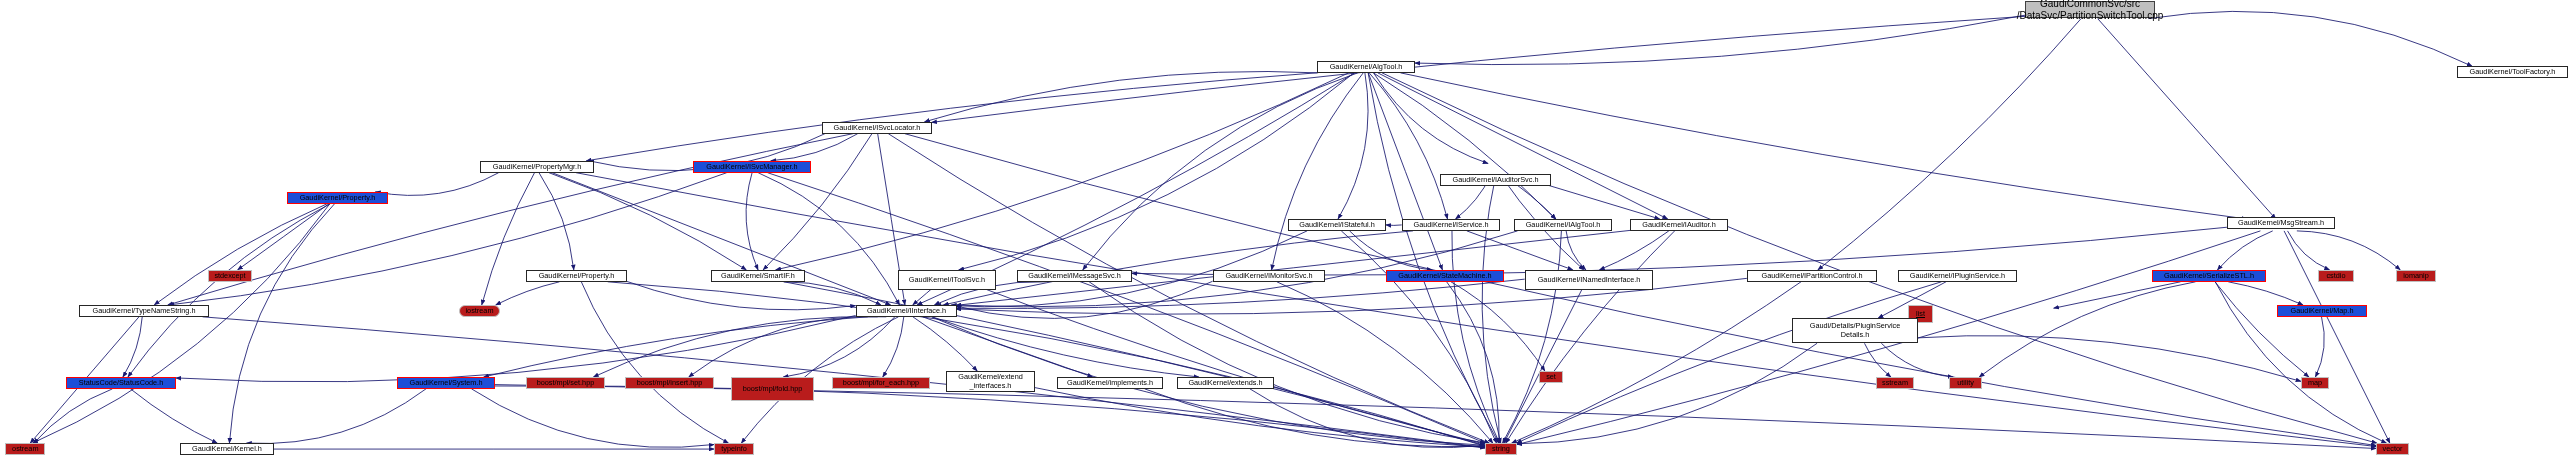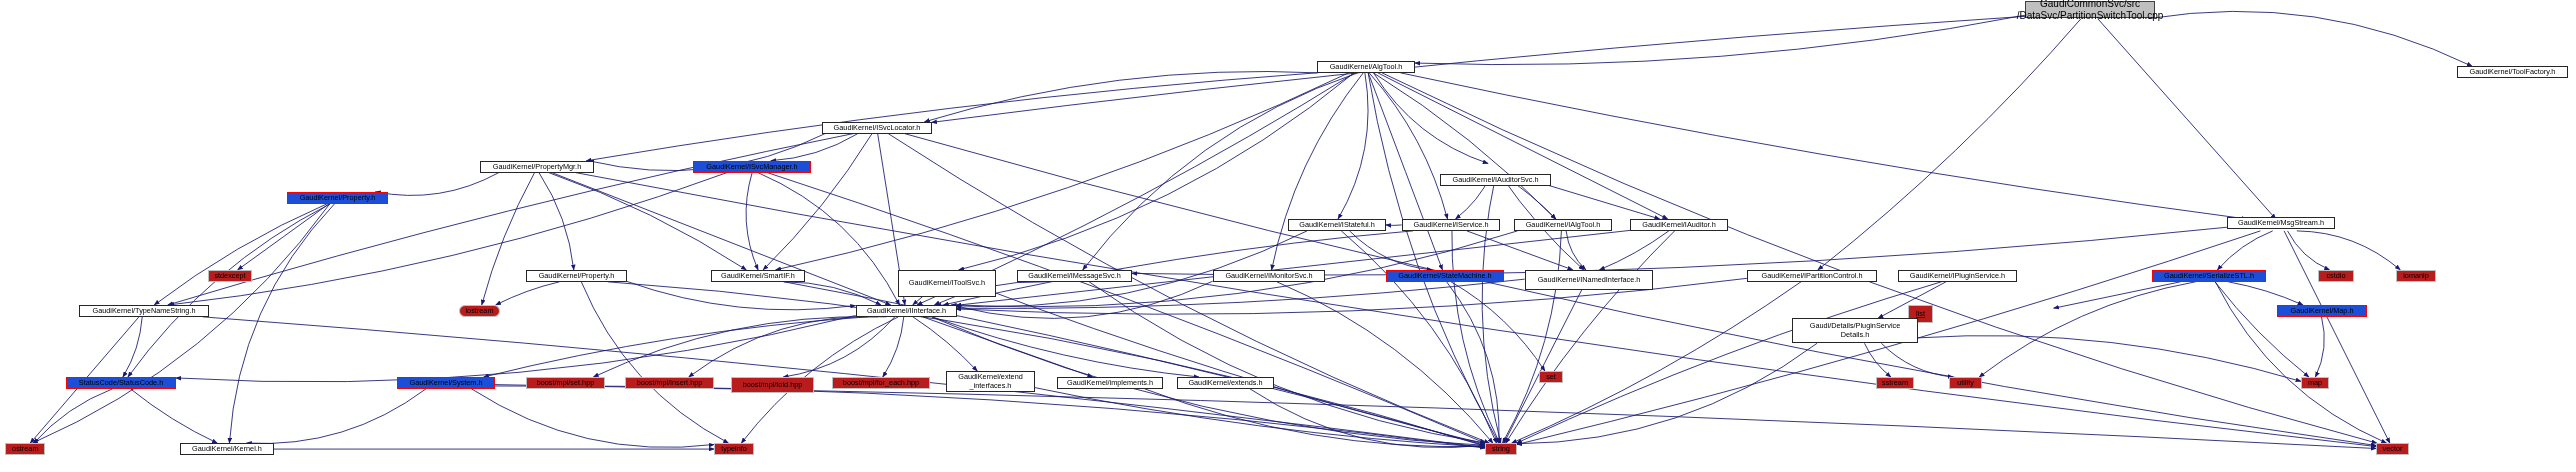--- a/index.html
+++ b/index.html
@@ -160,42 +160,42 @@
       <div class="node n-hdr" style="left: 1440px; top: 163px; width: 111px; height: 12px; margin-top: 11px;">GaudiKernel/IAuditorSvc.h</div>
       <div class="node n-red" style="left: 287px; top: 192px; width: 101px; height: 12px;">GaudiKernel/Property.h</div>
       <div class="node n-hdr" style="left: 1288px; top: 219px; width: 98px; height: 12px;">GaudiKernel/IStateful.h</div>
       <div class="node n-hdr" style="left: 1402px; top: 219px; width: 98px; height: 12px;">GaudiKernel/IService.h</div>
       <div class="node n-hdr" style="left: 1514px; top: 219px; width: 98px; height: 12px; text-align: center;">GaudiKernel/IAlgTool.h</div>
       <div class="node n-hdr" style="left: 1630px; top: 219px; width: 98px; height: 12px;">GaudiKernel/IAuditor.h</div>
       <div class="node n-hdr" style="left: 2227px; top: 217px; width: 108px; height: 12px;">GaudiKernel/MsgStream.h</div>
       <div class="node n-sys" style="left: 208px; top: 270px; width: 44px; height: 12px;">stdexcept</div>
       <div class="node n-hdr" style="left: 526px; top: 270px; width: 101px; height: 12px;">GaudiKernel/Property.h</div>
       <div class="node n-hdr" style="left: 711px; top: 270px; width: 94px; height: 12px;">GaudiKernel/SmartIF.h</div>
-      <div class="node n-hdr" style="left: 898px; top: 270px; width: 98px; height: 27px;">GaudiKernel/IToolSvc.h</div>
+      <div class="node n-hdr" style="left: 898px; top: 270px; width: 98px; height: 20px;">GaudiKernel/IToolSvc.h</div>
       <div class="node n-hdr" style="left: 1017px; top: 270px; width: 115px; height: 12px;">GaudiKernel/IMessageSvc.h</div>
       <div class="node n-hdr" style="left: 1213px; top: 270px; width: 112px; height: 12px;">GaudiKernel/IMonitorSvc.h</div>
       <div class="node n-red" style="left: 1386px; top: 270px; width: 118px; height: 12px;">GaudiKernel/StateMachine.h</div>
       <div class="node n-hdr" style="left: 1525px; top: 270px; width: 128px; height: 20px;">GaudiKernel/INamedInterface.h</div>
       <div class="node n-hdr" style="left: 1747px; top: 270px; width: 130px; height: 12px;">GaudiKernel/IPartitionControl.h</div>
       <div class="node n-hdr" style="left: 1898px; top: 270px; width: 119px; height: 12px;">GaudiKernel/IPluginService.h</div>
       <div class="node n-red" style="left: 2152px; top: 270px; width: 114px; height: 12px;">GaudiKernel/SerializeSTL.h</div>
       <div class="node n-sys" style="left: 2318px; top: 270px; width: 36px; height: 12px;">cstdio</div>
       <div class="node n-sys" style="left: 2396px; top: 270px; width: 40px; height: 12px;">iomanip</div>
       <div class="node n-hdr" style="left: 79px; top: 305px; width: 130px; height: 12px;">GaudiKernel/TypeNameString.h</div>
       <div class="node n-sys" style="left: 459px; top: 305px; width: 41px; height: 12px; border-radius: 6px;">iostream</div>
       <div class="node n-hdr" style="left: 856px; top: 305px; width: 101px; height: 12px;">GaudiKernel/IInterface.h</div>
       <div class="node n-sys" style="left: 1908px; top: 305px; width: 25px; height: 18px; text-decoration: underline;">list</div>
       <div class="node n-red" style="left: 2277px; top: 305px; width: 90px; height: 12px;">GaudiKernel/Map.h</div>
       <div class="node n-hdr" style="left: 1792px; top: 318px; width: 126px; height: 25px;">Gaudi/Details/PluginService
 Details.h</div>
       <div class="node n-red" style="left: 66px; top: 377px; width: 110px; height: 12px;">StatusCode/StatusCode.h</div>
       <div class="node n-red" style="left: 397px; top: 377px; width: 98px; height: 12px;">GaudiKernel/System.h</div>
       <div class="node n-sys" style="left: 526px; top: 377px; width: 79px; height: 12px;">boost/mpl/set.hpp</div>
       <div class="node n-sys" style="left: 625px; top: 377px; width: 89px; height: 12px;">boost/mpl/insert.hpp</div>
-      <div class="node n-sys" style="left: 731px; top: 377px; width: 83px; height: 16px;">boost/mpl/fold.hpp</div>
+      <div class="node n-sys" style="left: 731px; top: 377px; width: 83px; height: 24px;">boost/mpl/fold.hpp</div>
       <div class="node n-sys" style="left: 832px; top: 377px; width: 98px; height: 12px;">boost/mpl/for_each.hpp</div>
       <div class="node n-hdr" style="left: 946px; top: 371px; width: 89px; height: 21px;">GaudiKernel/extend
 _interfaces.h</div>
       <div class="node n-hdr" style="left: 1057px; top: 377px; width: 106px; height: 12px;">GaudiKernel/implements.h</div>
       <div class="node n-hdr" style="left: 1177px; top: 377px; width: 97px; height: 12px;">GaudiKernel/extends.h</div>
       <div class="node n-sys" style="left: 1539px; top: 371px; width: 24px; height: 12px;">set</div>
       <div class="node n-sys" style="left: 1876px; top: 377px; width: 38px; height: 12px;">sstream</div>
       <div class="node n-sys" style="left: 1949px; top: 377px; width: 33px; height: 12px;">utility</div>
       <div class="node n-sys" style="left: 2301px; top: 377px; width: 28px; height: 12px;">map</div>
       <div class="node n-sys" style="left: 5.3px; top: 443px; width: 40px; height: 12px;">ostream</div>

